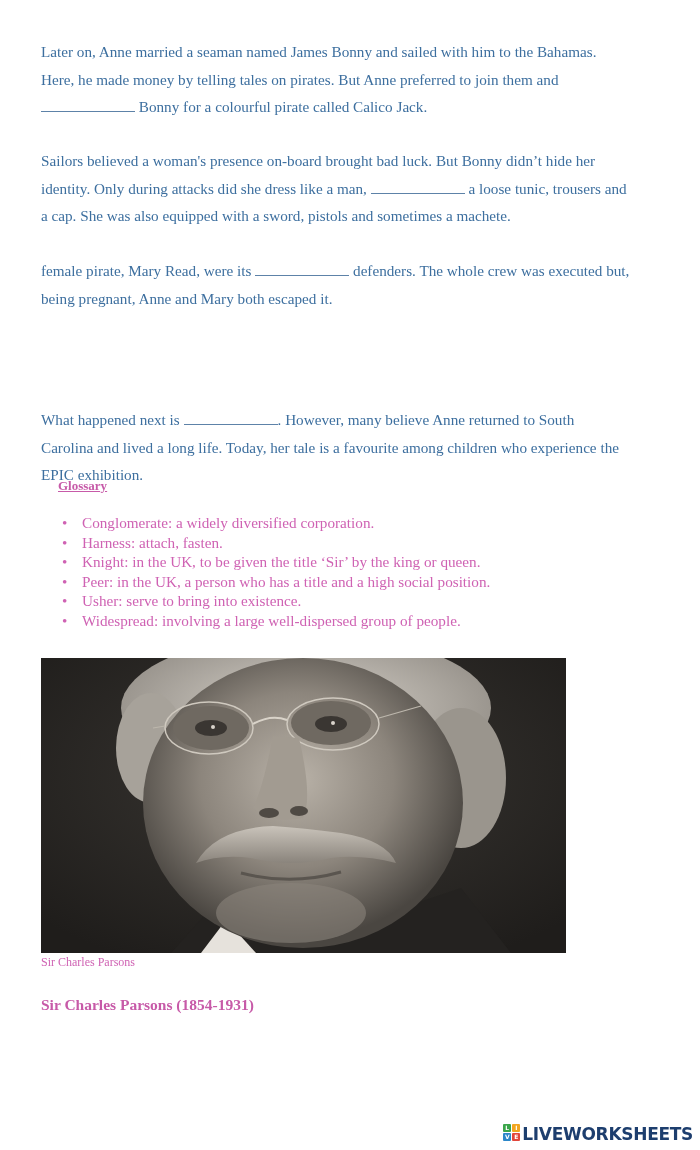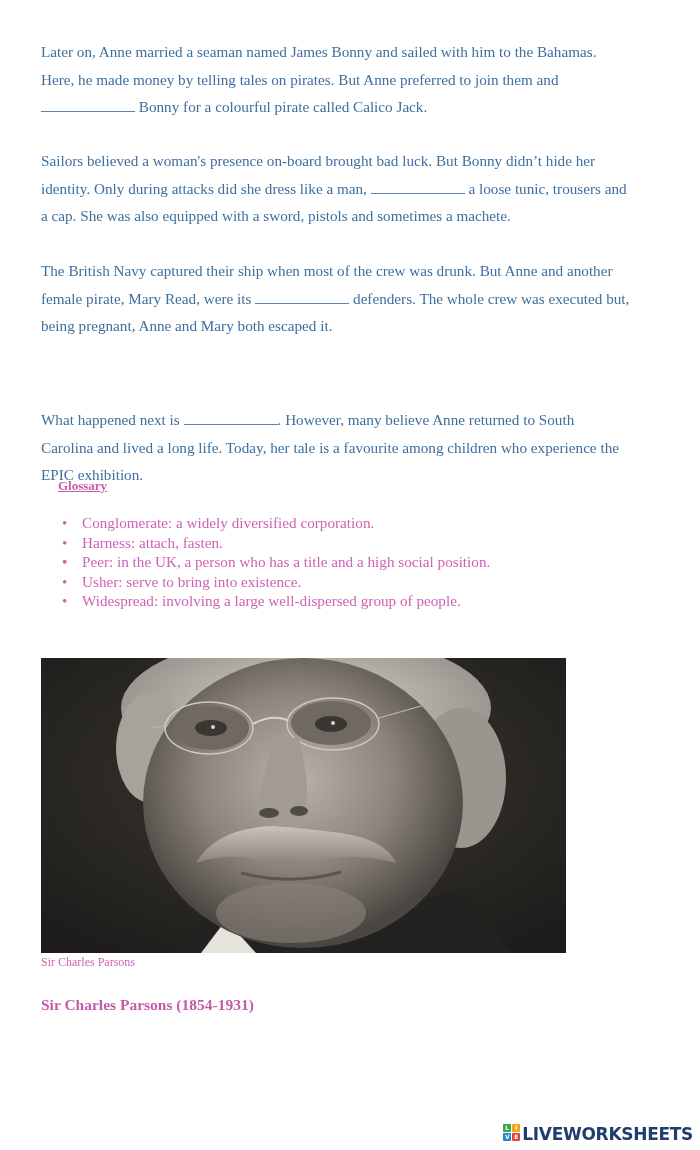--- a/index.html
+++ b/index.html
@@ -138,36 +138,35 @@
     <div><span class="blank"></span><span> Bonny for a colourful pirate called Calico Jack.</span></div>
   </div>
 
   <div class="para" style="top:147px;">
     <div>Sailors believed a woman's presence on-board brought bad luck. But Bonny didn’t hide her</div>
     <div><span>identity. Only during attacks did she dress like a man, </span><span class="blank"></span><span> a loose tunic, trousers and</span></div>
     <div>a cap. She was also equipped with a sword, pistols and sometimes a machete.</div>
   </div>
 
   <div class="para" style="top:257px;">
-    <div>The British Navy captured their ship when most of the crew was drunk. But Anne and another</div>
     <div><span>female pirate, Mary Read, were its </span><span class="blank"></span><span> defenders. The whole crew was executed but,</span></div>
     <div>being pregnant, Anne and Mary both escaped it.</div>
   </div>
 
   <div class="para" style="top:366px;margin-top:40px;">
     <div><span>What happened next is </span><span class="blank"></span><span>. However, many believe Anne returned to South</span></div>
     <div>Carolina and lived a long life. Today, her tale is a favourite among children who experience the</div>
     <div>EPIC exhibition.</div>
   </div>
 
   <h3 class="glossary-title">Glossary</h3>
   <ul class="glossary-list">
     <li><span class="bullet">•</span><span>Conglomerate: a widely diversified corporation.</span></li>
     <li><span class="bullet">•</span><span>Harness: attach, fasten.</span></li>
-    <li><span class="bullet">•</span></li>
+    <li><span class="bullet">•</span><span>Knight: in the UK, to be given the title ‘Sir’ by the king or queen.</span></li>
     <li><span class="bullet">•</span><span>Peer: in the UK, a person who has a title and a high social position.</span></li>
     <li><span class="bullet">•</span><span>Usher: serve to bring into existence.</span></li>
     <li><span class="bullet">•</span><span>Widespread: involving a large well-dispersed group of people.</span></li>
   </ul>
 
   <div class="photo" title="Portrait photograph of Sir Charles Parsons">
     <svg width="525" height="295" viewBox="0 0 525 295">
       <defs>
         <radialGradient id="bgGrad" cx="50%" cy="40%" r="70%">
           <stop offset="0%" stop-color="#3a3733"></stop>

